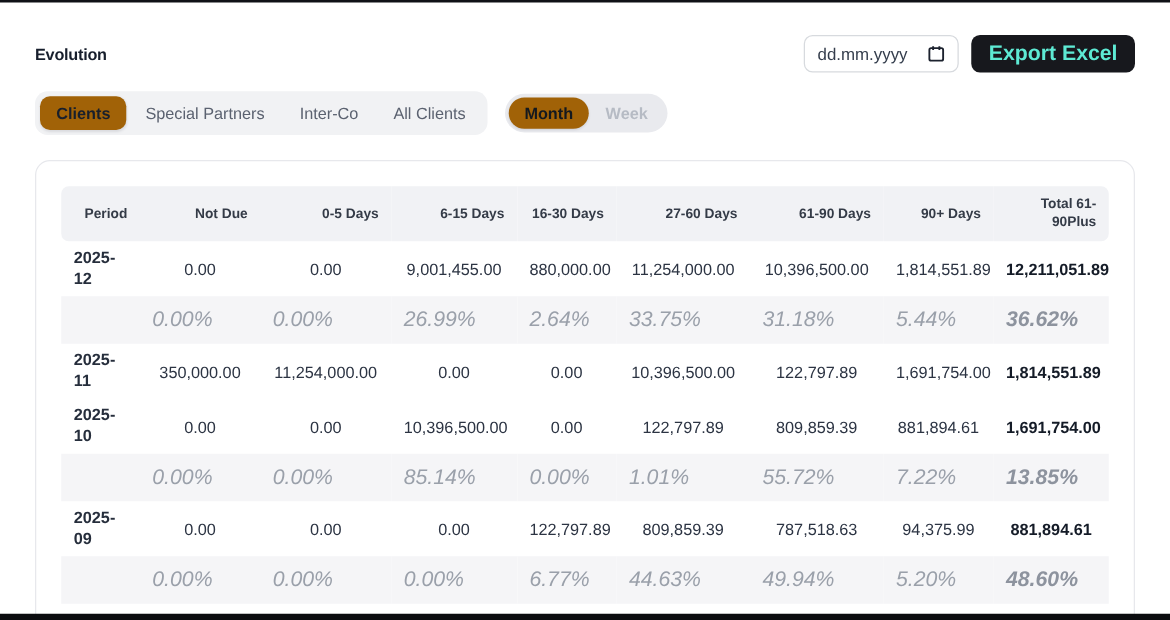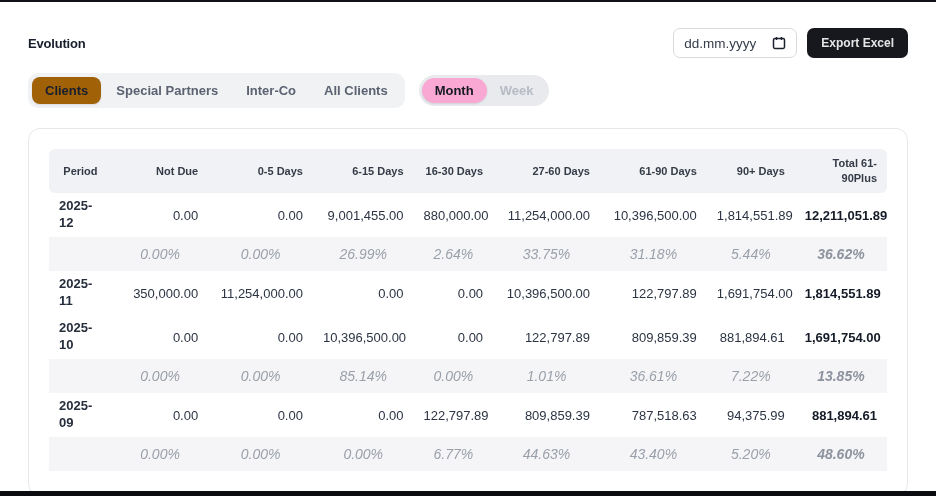--- a/index.html
+++ b/index.html
@@ -26,70 +26,70 @@
     height: 30px; padding: 0 10px; background: #fff;
   }
   .date-input {
     border: none; outline: none; width: 80px; padding: 0;
     font-size: 13.5px; color: #2e3745; background: transparent;
     font-family: inherit;
   }
   .date-input::placeholder { color: #343d4c; opacity: 1; }
   .cal-icon { display: inline-flex; align-items: center; }
   .export-btn {
-    background: #17181d; color: #e5e5e5; border: none; border-radius: 7px;
-    height: 30px; padding: 0 14px; font-size: 12px; font-weight: 700;
+    background: #17181d; color: #5eead4; border: none; border-radius: 7px;
+    height: 30px; padding: 0 14px; font-size: 17px; font-weight: 700;
     font-family: inherit; cursor: pointer;
   }
 
   
   .filters-row { display: flex; align-items: center; gap: 14px; margin-top: 15px; }
   .segmented { background: #f1f2f4; border-radius: 10px; padding: 4px; display: flex; gap: 2px; }
   .tab {
     border: none; background: transparent; border-radius: 8px;
-    padding: 6px 13px; font-size: 13px; font-weight: 700; color: #5b6270;
+    padding: 6px 13px; font-size: 13px; font-weight: 400; color: #5b6270;
     font-family: inherit; cursor: pointer; white-space: nowrap;
   }
   .tab.active { background: #a16207; color: #181f2c; font-weight: 700; box-shadow: 0 1px 2px rgba(16,24,40,.10); }
   .toggle { background: #e9eaee; border-radius: 999px; padding: 3px; display: flex; }
   .toggle-option {
     border: none; background: transparent; border-radius: 999px;
     padding: 5px 13px; font-size: 13px; font-weight: 600; color: #b6bbc4;
     font-family: inherit; cursor: pointer;
   }
-  .toggle-option.active { background: #f9a8d4; color: #14191f; font-weight: 700; box-shadow: 0 1px 2px rgba(16,24,40,.12); text-align: center; }
+  .toggle-option.active { background: #a16207; color: #14191f; font-weight: 700; box-shadow: 0 1px 2px rgba(16,24,40,.12); text-align: center; }
 
   
   .card {
     margin-top: 20px;
     border: 1px solid #e7e8ec;
     border-radius: 12px;
     padding: 20px 20px 24px;
     background: #fff;
   }
   table { width: 100%; border-collapse: collapse; table-layout: fixed; }
   th {
     background: #f1f2f5; font-size: 11px; font-weight: 700; color: #343b47;
     text-align: right; padding: 6px 10px; height: 44px; vertical-align: middle;
     white-space: nowrap; line-height: 1.35;
   }
-  th:first-child { text-align: center; border-radius: 6px 0 0 6px; margin-top: 36px; }
+  th:first-child { text-align: right; border-radius: 6px 0 0 6px; margin-top: 36px; }
   th:last-child { border-radius: 0 6px 6px 0; white-space: normal; }
   tr.values td {
-    font-size: 13px; color: #2c3443; font-weight: 500; text-align: right;
+    font-size: 13px; color: #2c3443; font-weight: 500; text-align: center;
     padding: 4px 10px; height: 44px; vertical-align: middle; white-space: nowrap;
   }
   tr.values td.period {
     text-align: left; font-weight: 700; color: #262e3c;
     line-height: 1.3; white-space: normal;
   }
   tr.values td.total { font-weight: 700; color: #141b27; }
   tr.percents td {
     background: #f5f5f7; color: #9aa0aa; font-style: italic;
-    font-size: 14px; text-align: center; padding: 9px 10px; white-space: nowrap;
+    font-size: 17px; text-align: left; padding: 9px 10px; white-space: nowrap;
   }
   tr.percents td.total-pct { font-weight: 700; color: #8d939e; }
 </style>
 </head>
 <body>
 
 <div class="top-edge"></div>
 
 <div class="content">
 
@@ -194,21 +194,21 @@
             <td>881,894.61</td>
             <td class="total">1,691,754.00</td>
           </tr>
           <tr class="percents">
             <td></td>
             <td>0.00%</td>
             <td>0.00%</td>
             <td>85.14%</td>
             <td>0.00%</td>
             <td>1.01%</td>
-            <td>36.61%</td>
+            <td>55.72%</td>
             <td>7.22%</td>
             <td class="total-pct">13.85%</td>
           </tr>
           <tr class="values">
             <td class="period">2025-09</td>
             <td>0.00</td>
             <td>0.00</td>
             <td>0.00</td>
             <td>122,797.89</td>
             <td>809,859.39</td>
@@ -216,21 +216,21 @@
             <td>94,375.99</td>
             <td class="total">881,894.61</td>
           </tr>
           <tr class="percents">
             <td></td>
             <td>0.00%</td>
             <td>0.00%</td>
             <td>0.00%</td>
             <td>6.77%</td>
             <td>44.63%</td>
-            <td>43.40%</td>
+            <td>49.94%</td>
             <td>5.20%</td>
             <td class="total-pct">48.60%</td>
           </tr>
         </tbody>
     </table>
   </div>
 
 </div>
 
 <div class="bottom-edge"></div>

